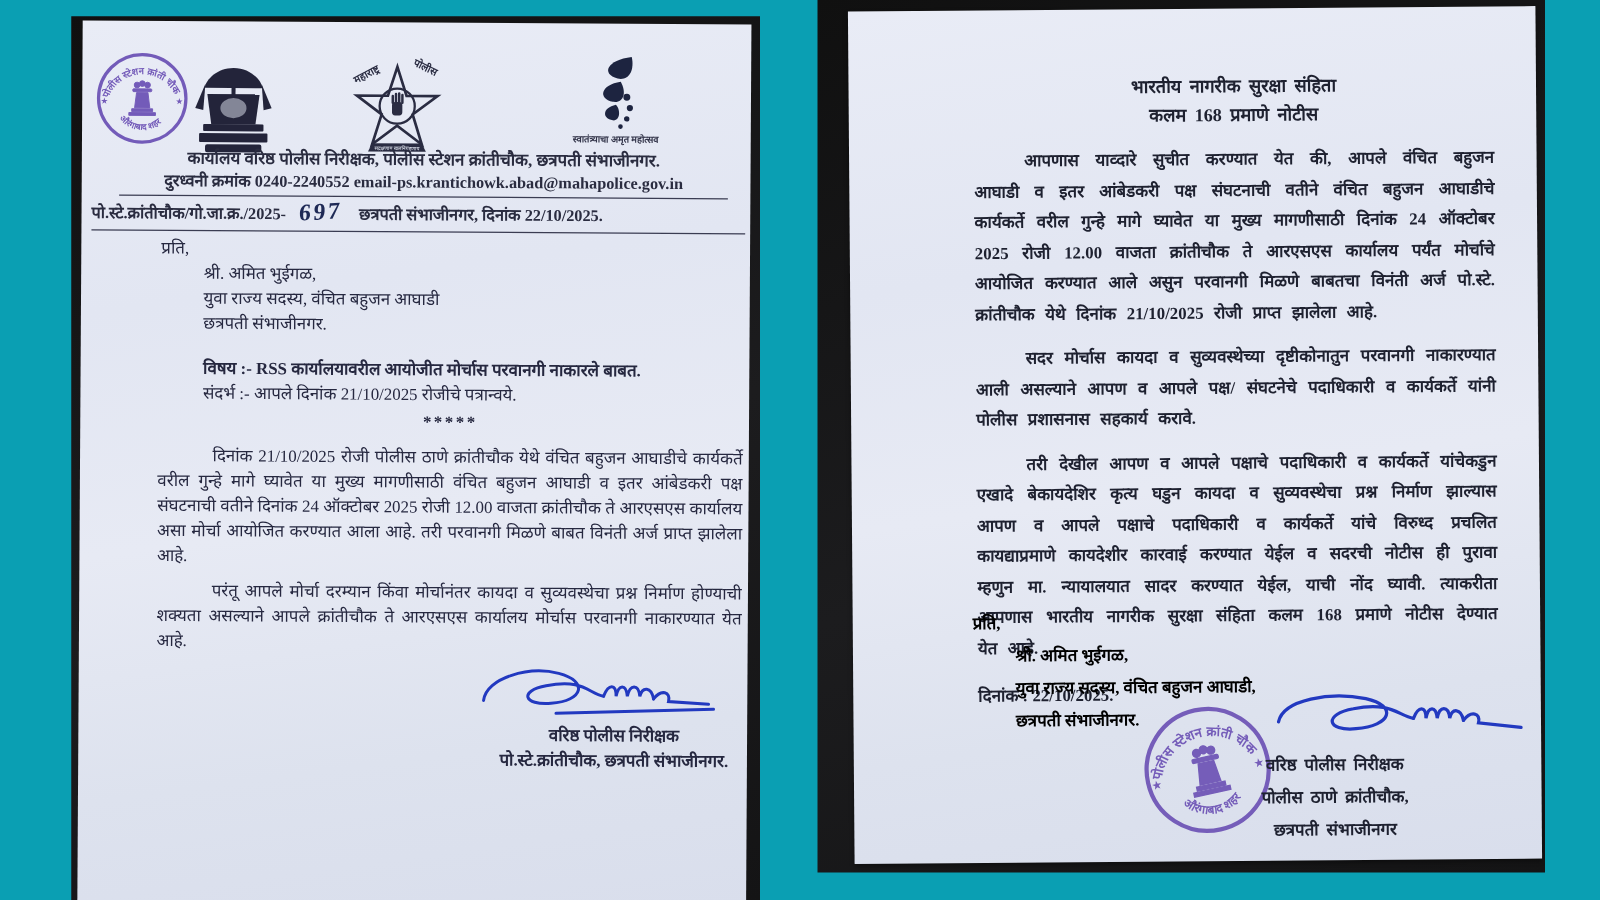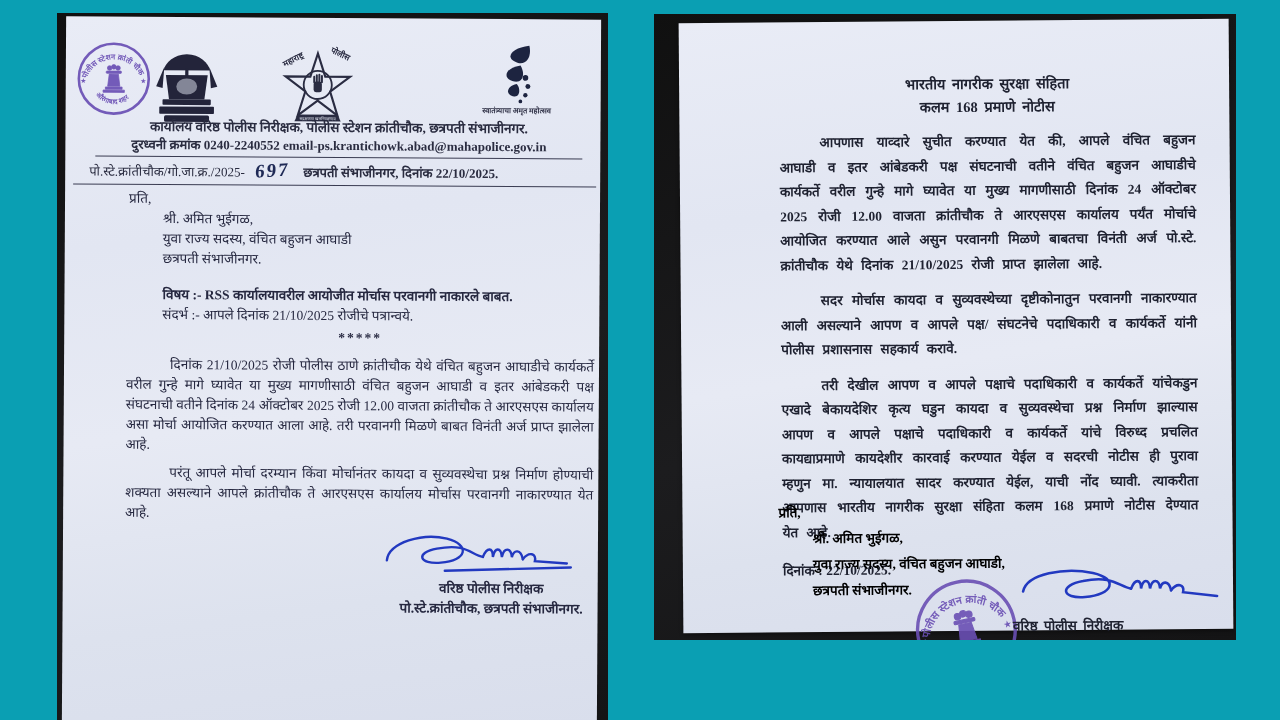--- a/index.html
+++ b/index.html
@@ -1,43 +1,43 @@
 <!DOCTYPE html>
 <html><head>
 <meta charset="utf-8">
 <style>
   * { margin:0; padding:0; box-sizing:border-box; }
   html,body { width:1280px; height:720px; overflow:hidden; }
   body { background:#0a9fb3; font-family:"Liberation Serif","DejaVu Serif",serif; position:relative; }
 
   .photo { position:absolute; background:linear-gradient(160deg,#101010 0%,#1c1c1e 55%,#141415 100%); overflow:hidden; }
   #photo-left  { left:57px;  top:13px; width:551px; height:707px; }
-  #photo-right { left:654px; top:14px; width:582px; height:626px; }
+  #photo-right { left:654px; top:0; width:582px; height:698px; }
 
   .paper { position:absolute; background:linear-gradient(172deg,#e9ecf6 0%, #e2e6f2 30%, #e7eaf4 55%, #dde2ee 80%, #d9deec 100%); }
   #paper-left  { left:7px;  top:5px; right:9px; bottom:-6px; transform:rotate(0.35deg); }
   #paper-right { left:27px; top:7px; right:5px; bottom:9px; transform:rotate(-0.45deg); box-shadow:0 2px 4px rgba(0,0,0,.4); }
 
   .ink  { color:#252739; }
   .bold { font-weight:bold; }
 
   
   .logo-row { position:absolute; top:20px; left:6px; right:6px; height:92px; }
   .round-stamp { position:absolute; }
   #stamp-left-head { left:4px; top:2px; width:76px; height:80px; opacity:.92; }
   #crest { position:absolute; left:82px; top:14px; width:66px; height:74px; }
   #star-logo { position:absolute; left:204px; top:4px; width:84px; height:86px; }
-  #amrit { position:absolute; left:382px; top:4px; width:78px; height:86px; text-align:center;margin-left:24px; }
+  #amrit { position:absolute; left:382px; top:4px; width:78px; height:86px; text-align:center; }
   #amrit .amrit-label { font-size:7.5px; color:#33354a; font-weight:bold; margin-top:-4px; white-space:nowrap; }
 
   .head-lines { position:absolute; top:100px; left:30px; right:18px; text-align:center; }
   .head-line1 { font-size:13.5px; font-weight:bold; color:#2a2c40; }
   .head-line2 { font-size:13px; font-weight:bold; color:#2a2c40; padding-bottom:3px; border-bottom:1.4px solid #3a3c52; }
   .ref-row { position:absolute; top:138px; left:8px; right:4px; padding:4px 0 3px 0; border-bottom:1.4px solid #3a3c52; font-size:13px; color:#2a2c40; }
-  .ref-row .ref-pre { font-weight:normal; margin-left:16px; }
+  .ref-row .ref-pre { font-weight:bold; margin-left:0; }
   .hand-697 { display:inline-block; font-size:19px; color:#1f2a56; transform:rotate(-4deg) skewX(-8deg); font-weight:bold; letter-spacing:2px; margin:0 14px 0 10px; }
   .ref-place { font-weight:bold; }
 
   
   .left-body { position:absolute; top:172px; left:62px; width:468px; font-size:13.5px; line-height:20px; color:#262840; }
   .salutation { margin-left:2px; }
   .recipient { margin-left:36px; }
   .subj-block { margin-left:36px; margin-top:16px; }
   .subj-line { font-weight:bold; }
   .ref-line2 span.lbl { font-weight:normal; }

